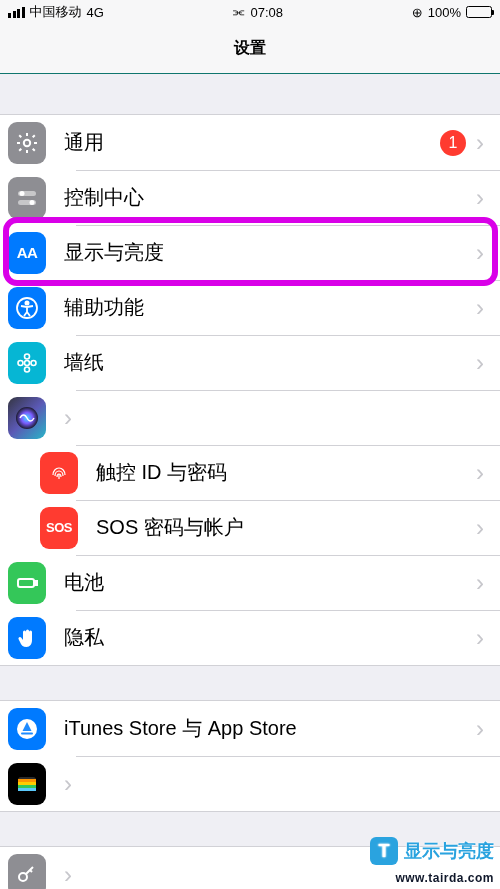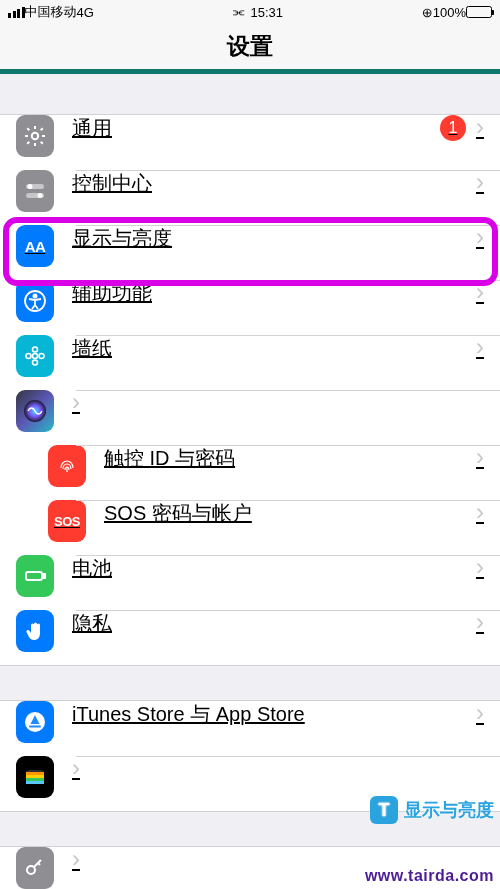--- a/index.html
+++ b/index.html
@@ -17,21 +17,21 @@
     height: 24px;
     background: #f7f7f8;
     display: flex;
     align-items: center;
     justify-content: space-between;
     padding: 0 8px;
     font-size: 13px;
     font-weight: 500;
   }
   .status-left, .status-right, .status-center {
-    display: flex; align-items: center; 
+    display: flex; align-items: center; gap: 5px;
   }
   .status-center { flex:1; justify-content:center; gap:6px; }
   .signal-bars { display:flex; align-items:flex-end; gap:1.5px; }
   .signal-bars span { width:3px; background:#000; display:block; }
   .signal-bars span:nth-child(1){height:5px;}
   .signal-bars span:nth-child(2){height:7px;}
   .signal-bars span:nth-child(3){height:9px;}
   .signal-bars span:nth-child(4){height:11px;}
   .battery { display:flex; align-items:center; gap:2px; }
   .battery-body {
@@ -42,40 +42,39 @@
     content:"";position:absolute;right:-3px;top:3px;width:2px;height:5px;
     background:#000;border-radius:0 1px 1px 0;
   }
   .battery-fill{width:100%;height:100%;background:#000;border-radius:1px;}
   .lock-rot { font-size:13px; }
 
   
   .nav-header {
     height: 50px;
     background:#f7f7f8;
-    border-bottom:5px solid #0f766e;
+    border-bottom:1px solid #0f766e;
     display:flex;align-items:center;justify-content:center;
-    font-size:23px; font-weight:600;
+    font-size:16px; font-weight:600;
   }
 
   .group-gap { height:40px; }
   .group-gap.small { height:34px; }
 
   .list {
     background:#fff;
     border-top:1px solid #d1d1d6;
     border-bottom:1px solid #d1d1d6;
   }
   .row {
     height:55px;
-    display:flex;
-    padding:0 16px 0 16px;
+    display:flex;align-items:center;
+    padding:0 16px 0 8px;
     position:relative;
     background:#fff;
-    text-decoration:underline;
   }
   .row + .row::before{
     content:"";position:absolute;left:76px;right:0;top:0;height:1px;
     background:#d1d1d6;
   }
   .row-icon{
     width:38px;height:42px;border-radius:9px;
     display:flex;align-items:center;justify-content:center;
     flex:0 0 38px; margin-right:18px;
     color:#fff;font-weight:600;
@@ -114,21 +113,21 @@
   
   .watermark{
     position:absolute;right:6px;bottom:4px;z-index:60;
     display:flex;align-items:center;gap:6px;
     font-size:14px;color:#2aa3df;font-weight:700;
     text-shadow:0 0 2px #fff,0 0 2px #fff;
     pointer-events:none;
     flex-direction:column;align-items:flex-end;
   }
   .watermark .wm-top{display:flex;align-items:center;gap:6px;font-size:18px;}
-  .watermark .wm-sub{font-size:16px;color:#4c1d95;letter-spacing:0.5px;margin-top:37px;}
+  .watermark .wm-sub{font-size:12px;color:#0f172a;letter-spacing:0.5px;}
   .wm-logo{
     width:28px;height:28px;border-radius:6px;background:#2aa3df;
     display:flex;align-items:center;justify-content:center;color:#fff;font-size:18px;font-weight:800;
   }
 
   
   .row-icon svg{width:24px;height:24px;}
   .row-icon .txt{font-size:15px;letter-spacing:-0.5px;}
 </style>
 </head>
@@ -140,21 +139,21 @@
       <span></span>
         <span></span>
         <span></span>
         <span></span>
     </span>
     <span>中国移动</span>
     <span>4G</span>
   </div>
   <div class="status-center">
     <span>⫘</span>
-    <span>15:31</span>
+    <span>07:08</span>
   </div>
   <div class="status-right">
     <span class="lock-rot">⊕</span>
     <span>100%</span>
     <span class="battery">
       <span class="battery-body"><span class="battery-fill"></span></span>
     </span>
   </div>
 </div>
 

